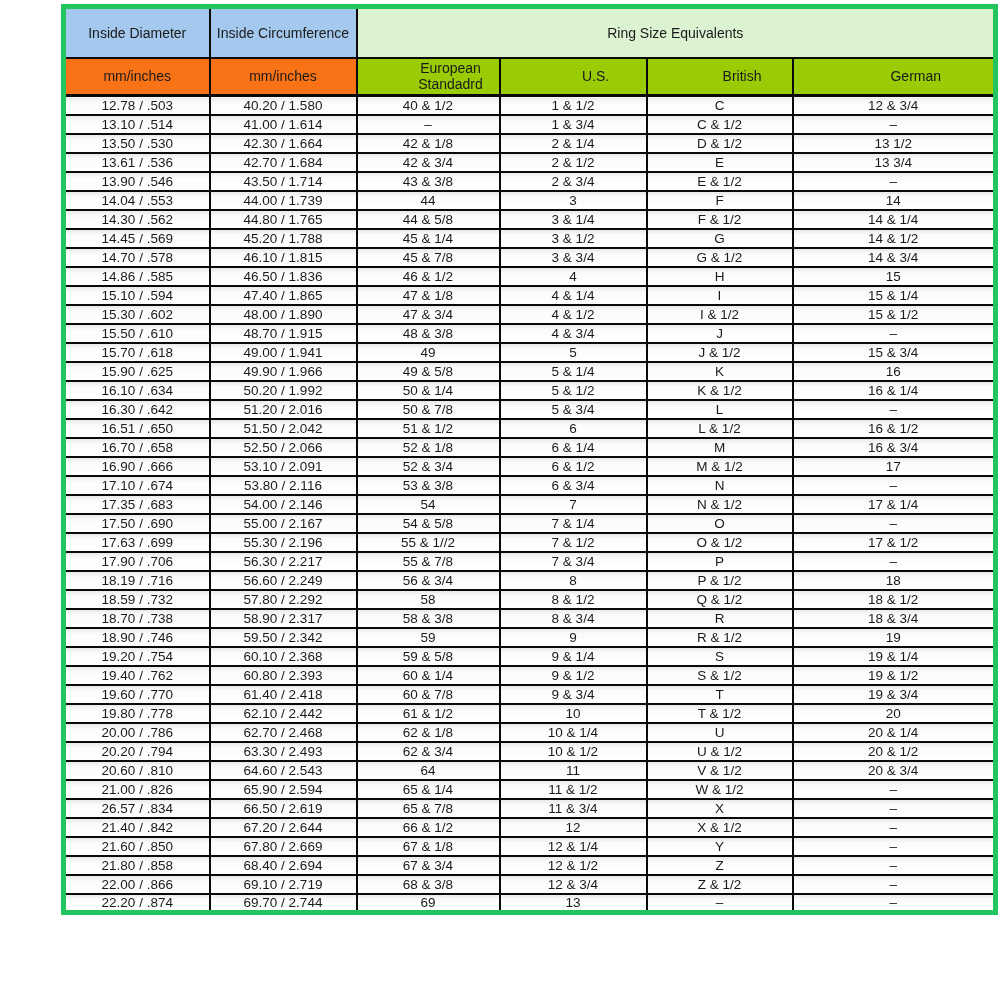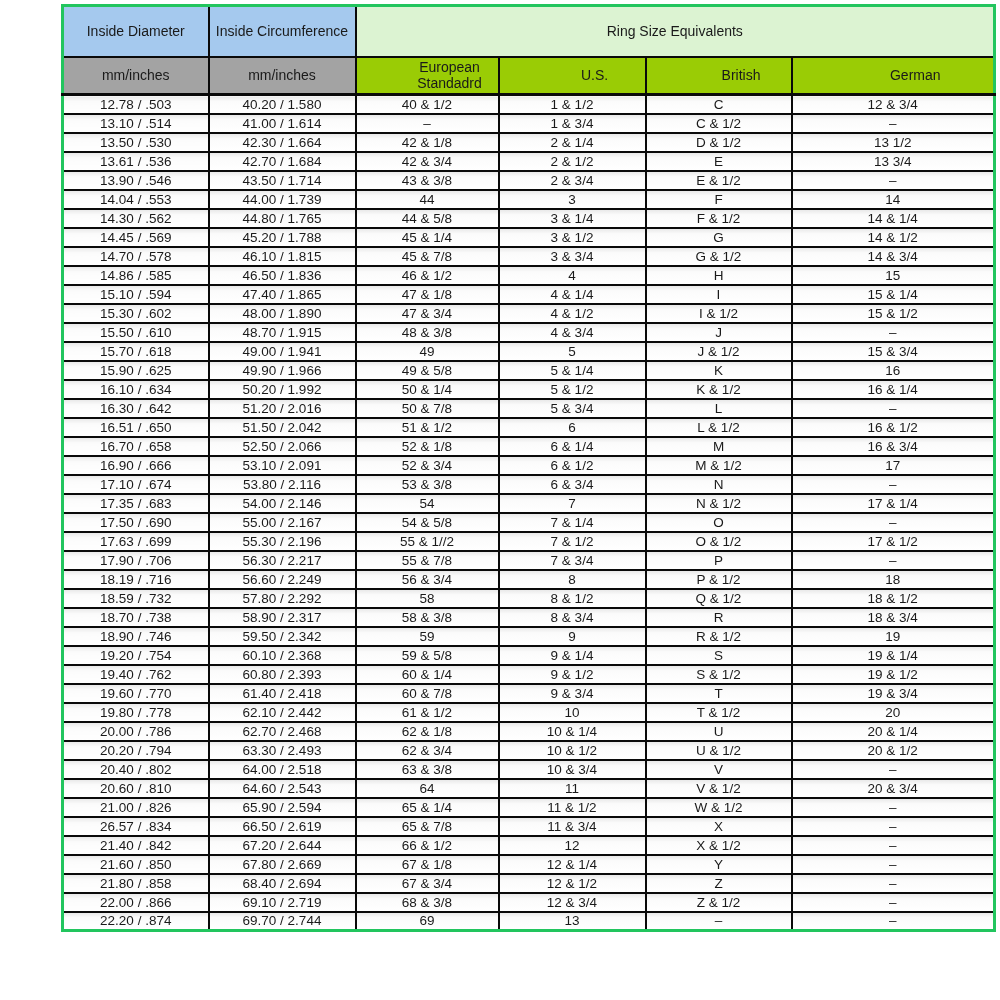--- a/index.html
+++ b/index.html
@@ -5,37 +5,37 @@
   * { margin: 0; padding: 0; box-sizing: border-box; }
   html, body { width: 1000px; height: 1000px; background: #ffffff; font-family: "Liberation Sans", "DejaVu Sans", sans-serif; }
   .page { position: relative; width: 1000px; height: 1000px; background: #ffffff; }
   table.ring-table {
     position: absolute;
     left: 61px;
     top: 4px;
     width: 932px;
     border-collapse: collapse;
     table-layout: fixed;
-    border: 3px solid #22c55e;
+    border: 5px solid #22c55e;
     color: #1a1a1a;
   }
   .ring-table th, .ring-table td {
     border: 2px solid #0a0a0a;
     text-align: center;
     vertical-align: middle;
     overflow: hidden;
     white-space: nowrap;
   }
   
   .ring-table tr.hdr-top th { height: 51px; font-size: 14px; font-weight: normal; }
   th.blue-hdr  { background: #a5c9ee; }
   th.green-hdr { background: #dcf3d2; font-size: 15px; }
   
   .ring-table tr.hdr-sub th { height: 38px; font-size: 14px; font-weight: normal; border-bottom: 3px solid #0a0a0a; }
-  th.cyan-hdr   { background: #a3a3a3; }
+  th.cyan-hdr   { background: #f97316; }
   th.lime-hdr   { background: #9acc05; padding-left: 45px; }
   th.lime-hdr .wrap { display: block; max-width: 92px; margin: 0 auto; white-space: normal; line-height: 16px; }
   
   .ring-table tbody td {
     height: 19px;
     font-size: 13.5px;
     background: linear-gradient(180deg, #e9e9e9 0%, #fbfbfb 28%, #ffffff 100%);
     padding: 0 2px;
   }
 </style>
@@ -344,28 +344,20 @@
         </tr>
         <tr>
           <td>20.20 / .794</td>
           <td>63.30 / 2.493</td>
           <td>62 &amp; 3/4</td>
           <td>10 &amp; 1/2</td>
           <td>U &amp; 1/2</td>
           <td>20 &amp; 1/2</td>
         </tr>
         <tr>
-          <td>20.40 / .802</td>
-          <td>64.00 / 2.518</td>
-          <td>63 &amp; 3/8</td>
-          <td>10 &amp; 3/4</td>
-          <td>V</td>
-          <td>–</td>
-        </tr>
-        <tr>
           <td>20.60 / .810</td>
           <td>64.60 / 2.543</td>
           <td>64</td>
           <td>11</td>
           <td>V &amp; 1/2</td>
           <td>20 &amp; 3/4</td>
         </tr>
         <tr>
           <td>21.00 / .826</td>
           <td>65.90 / 2.594</td>

